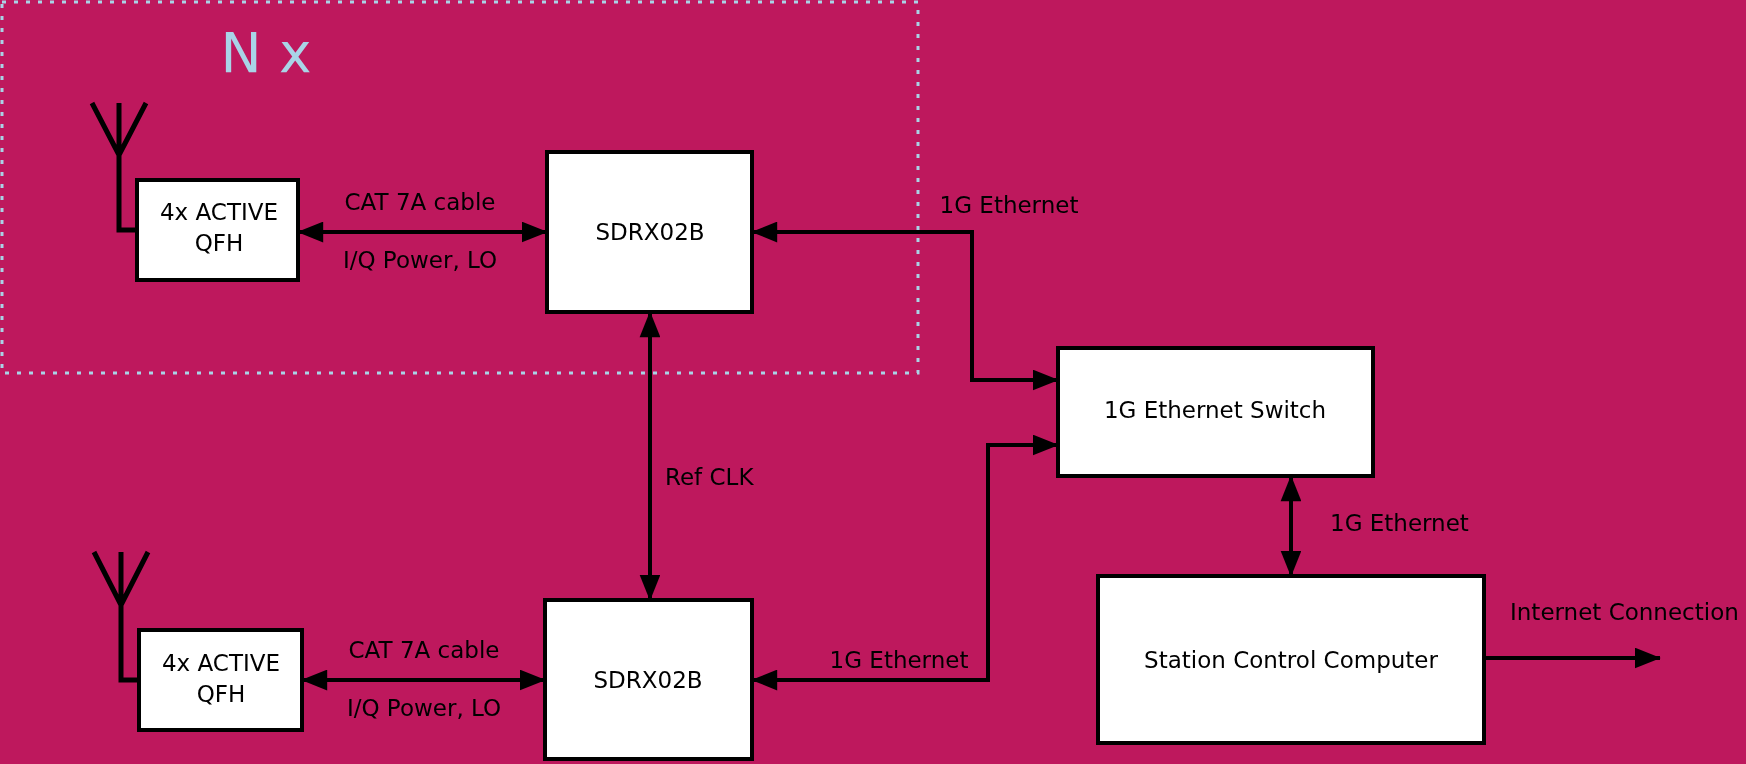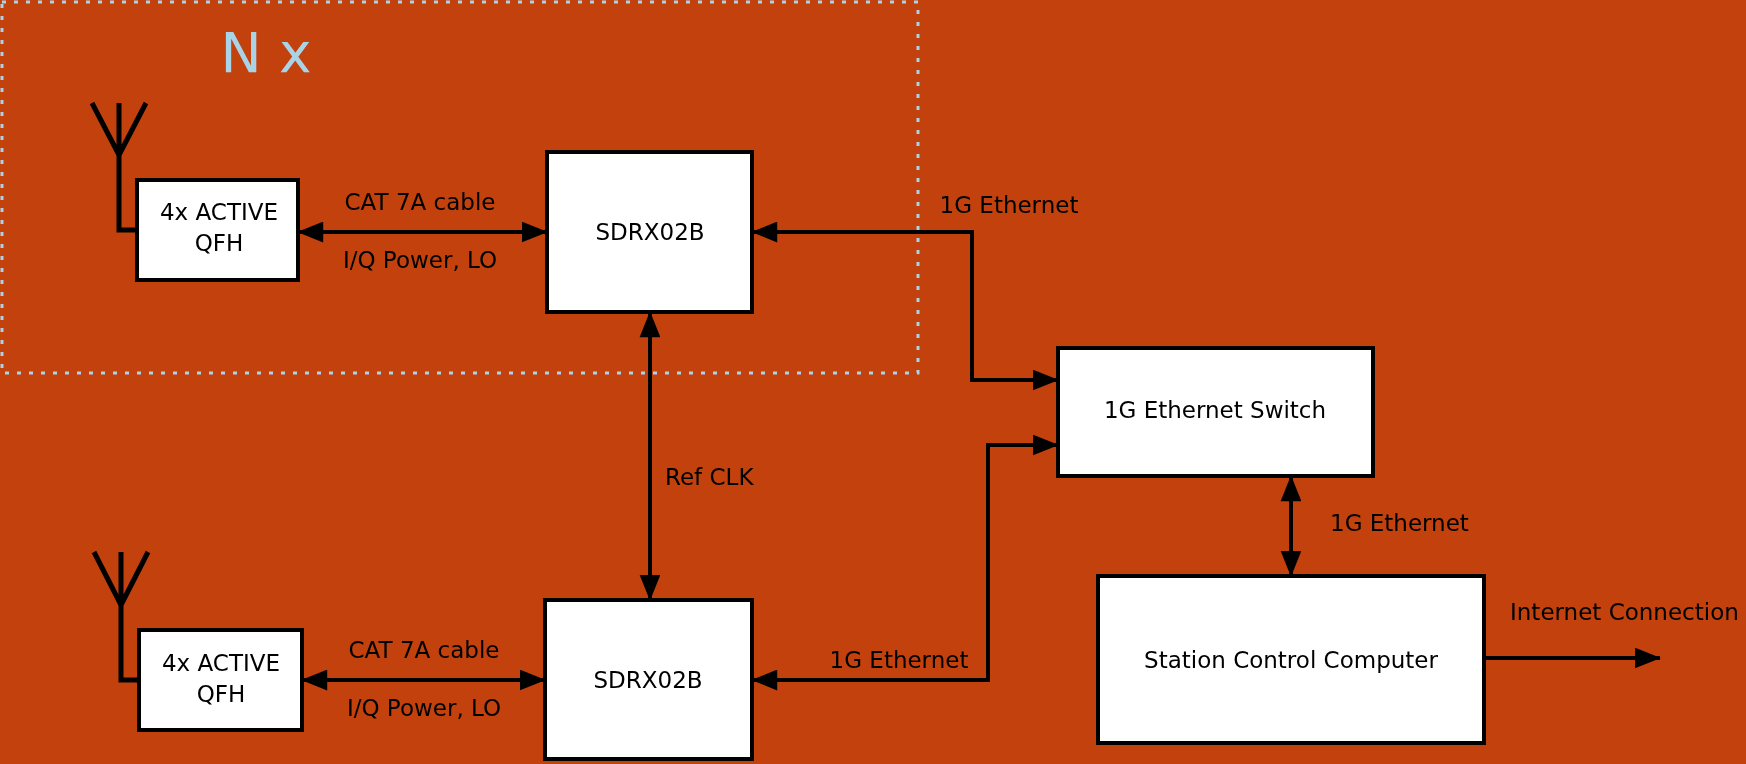--- a/index.html
+++ b/index.html
@@ -4,21 +4,21 @@
 <style>
   html, body {
     margin: 0;
     padding: 0;
     background: #ffffff;
   }
   .stage {
     position: relative;
     width: 1746px;
     height: 764px;
-    background: #c2410c;
+    background: #be185d;
     overflow: hidden;
     font-family: "DejaVu Sans", "Liberation Sans", sans-serif;
   }
   svg { display: block; }
   .box {
     fill: #ffffff;
     stroke: #000000;
     stroke-width: 4;
   }
   .group-box {

